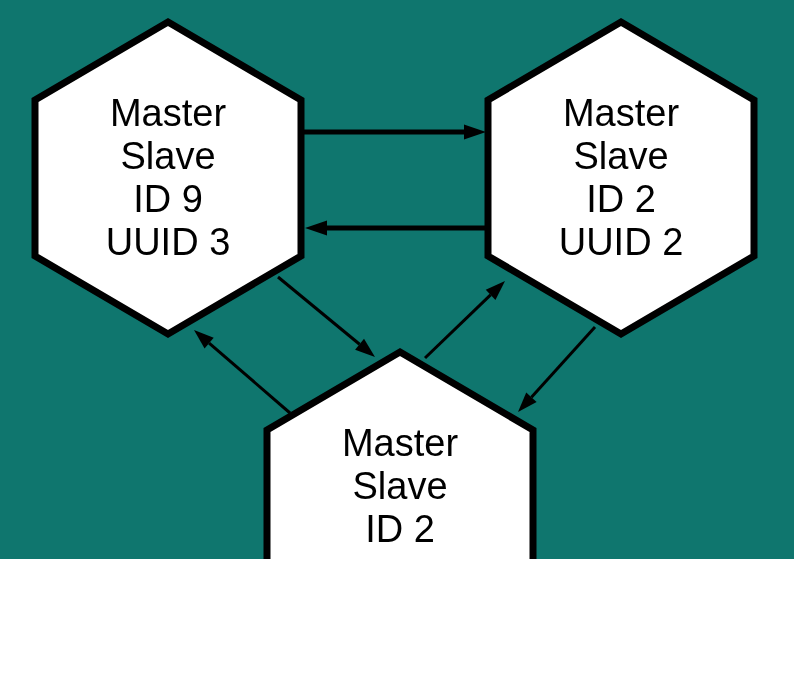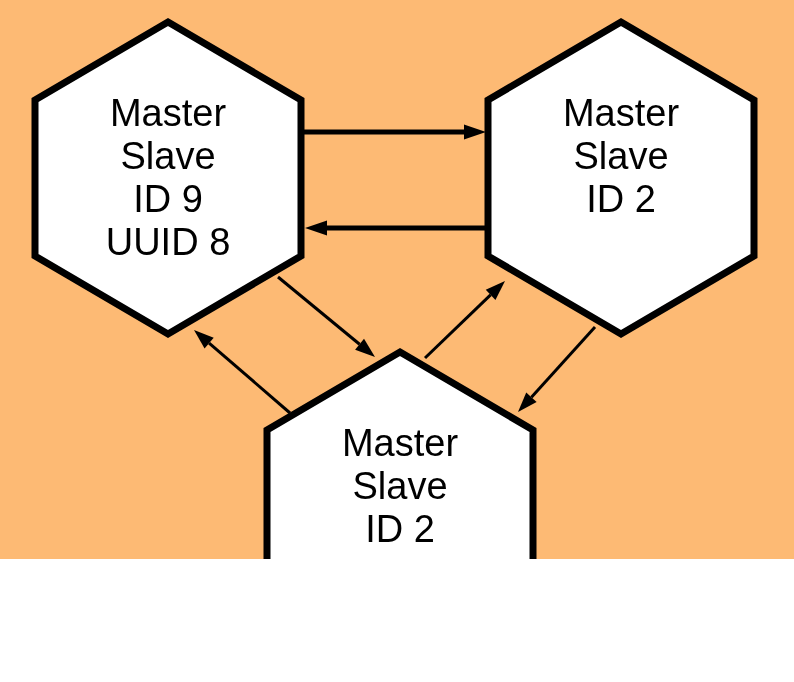--- a/index.html
+++ b/index.html
@@ -4,21 +4,21 @@
 <style>
   html, body {
     margin: 0;
     padding: 0;
     background: #ffffff;
   }
   .diagram-canvas {
     position: relative;
     width: 794px;
     height: 559px;
-    background: #fdba74;
+    background: #0f766e;
     overflow: hidden;
     font-family: "Liberation Sans", sans-serif;
   }
   .diagram-canvas svg {
     position: absolute;
     left: 0;
     top: 0;
   }
   .node-label {
     position: absolute;
@@ -53,27 +53,28 @@
       <line x1="425" y1="358" x2="490.59026293280516" y2="294.86937192717505" stroke="#000000" stroke-width="3"></line>
       <polygon points="505,281 495.4445431073164,299.91277990069324 485.7359827582939,289.82596395365687" fill="#000000"></polygon>
       <line x1="595" y1="327" x2="531.4273961478137" y2="397.1775497069588" stroke="#000000" stroke-width="3"></line>
       <polygon points="518,412 526.2395385452493,392.477961055224 536.6152537503782,401.8771383586936" fill="#000000"></polygon>
     </svg>
 
   <div class="node-label node-label-1">
     <div>Master</div>
     <div>Slave</div>
     <div>ID 9</div>
-    <div>UUID 8</div>
+    <div>UUID 3</div>
   </div>
 
   <div class="node-label node-label-2">
     <div>Master</div>
     <div>Slave</div>
     <div>ID 2</div>
+    <div>UUID 2</div>
   </div>
 
   <div class="node-label node-label-3">
     <div>Master</div>
     <div>Slave</div>
     <div>ID 2</div>
   </div>
 
 </div>
 

